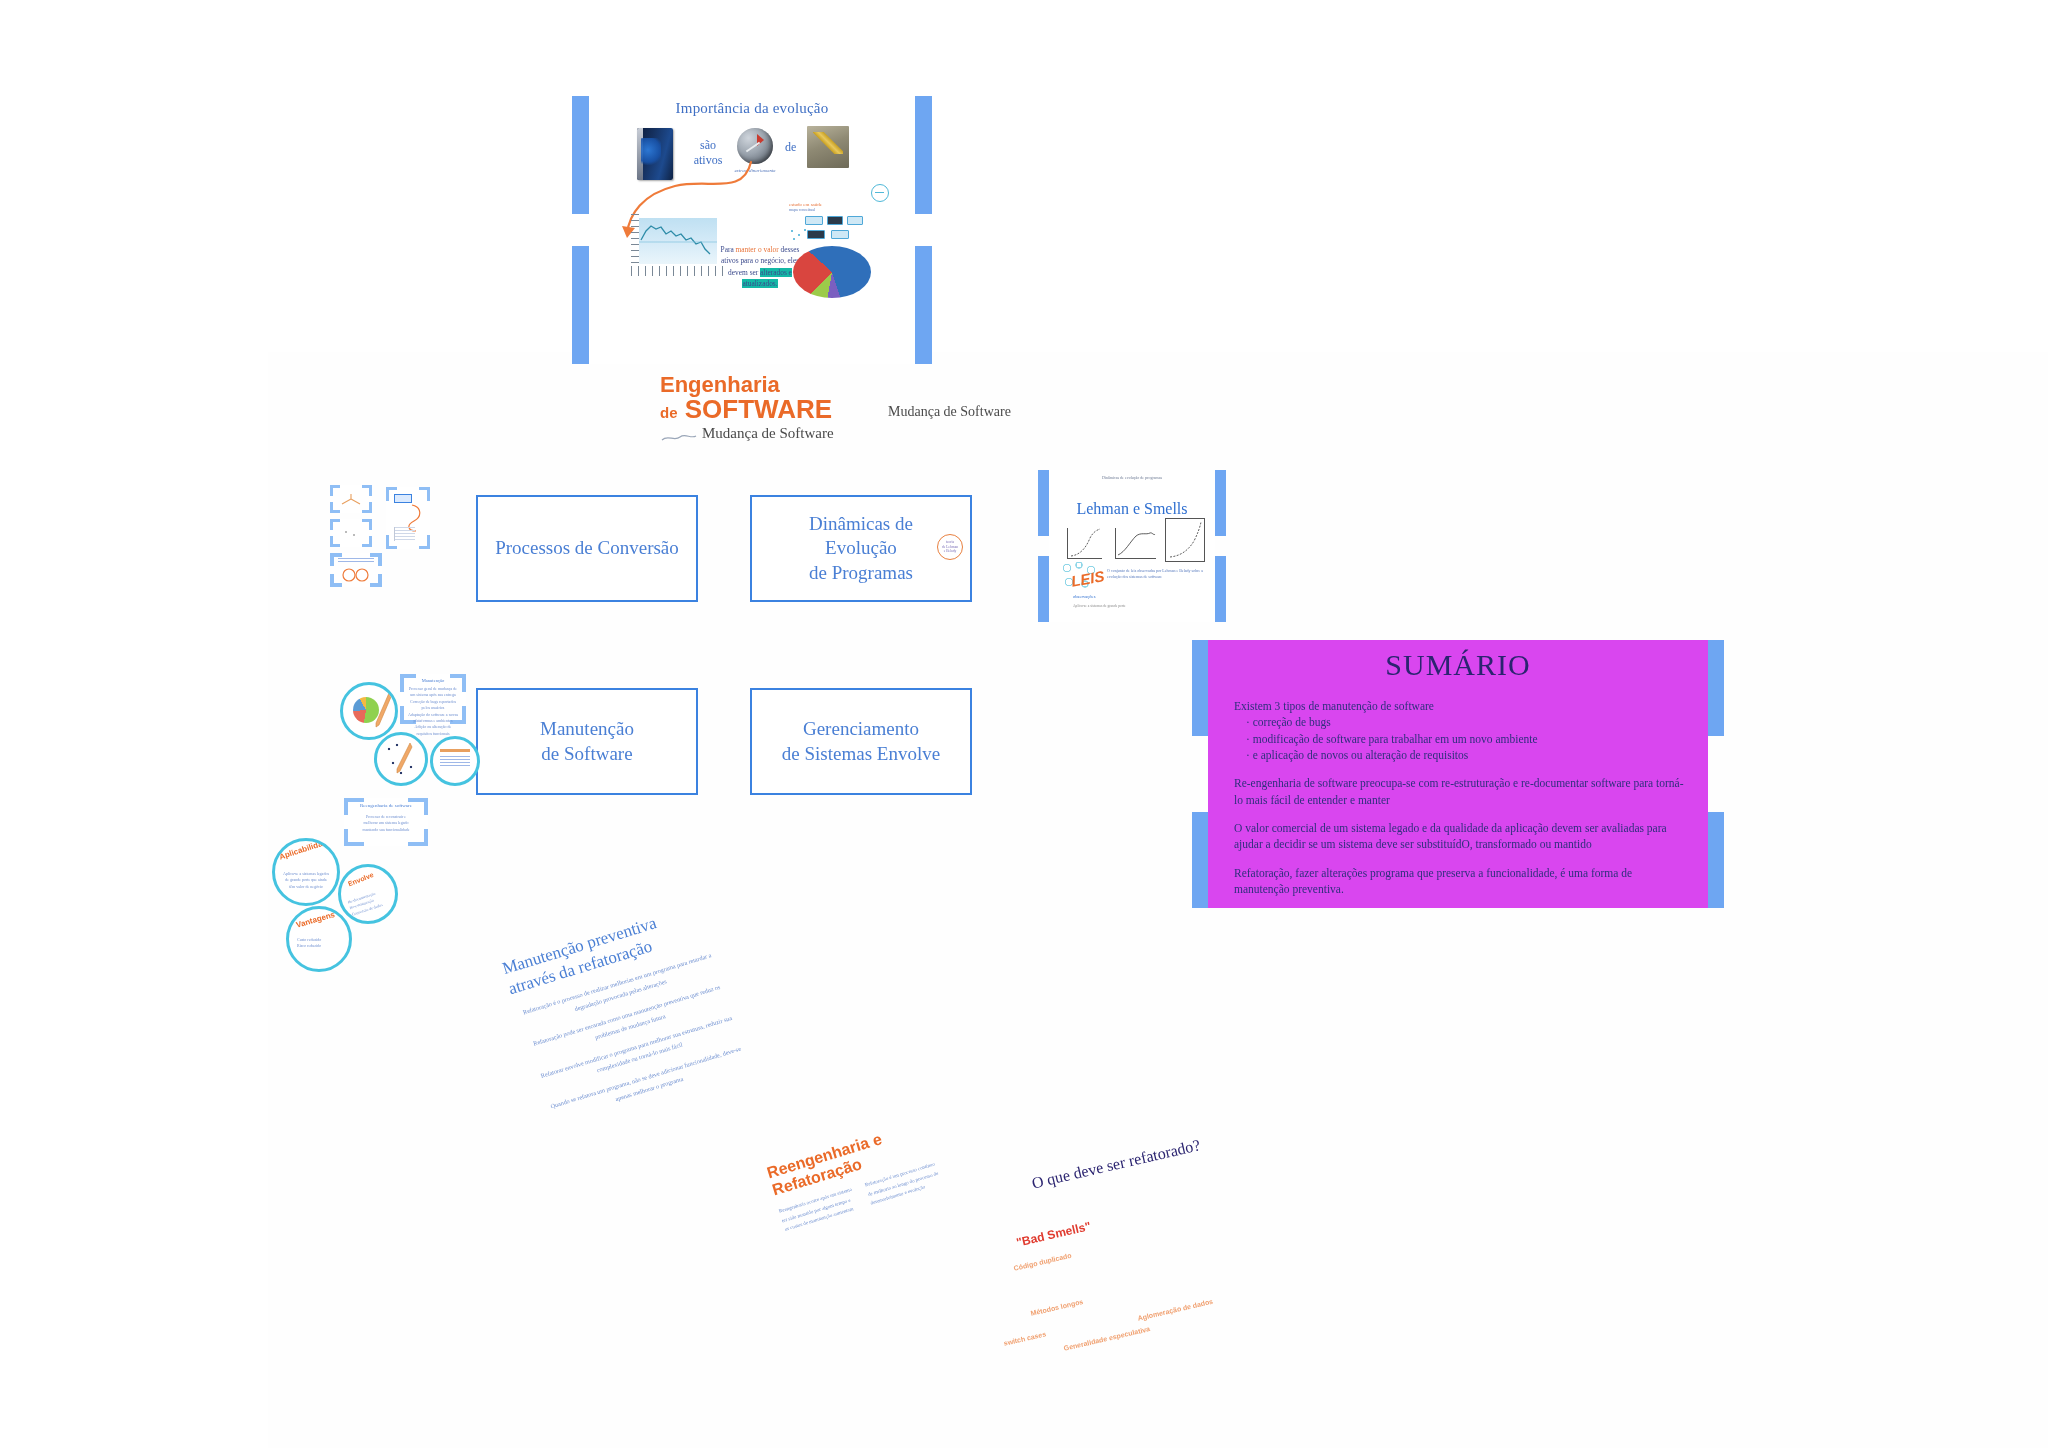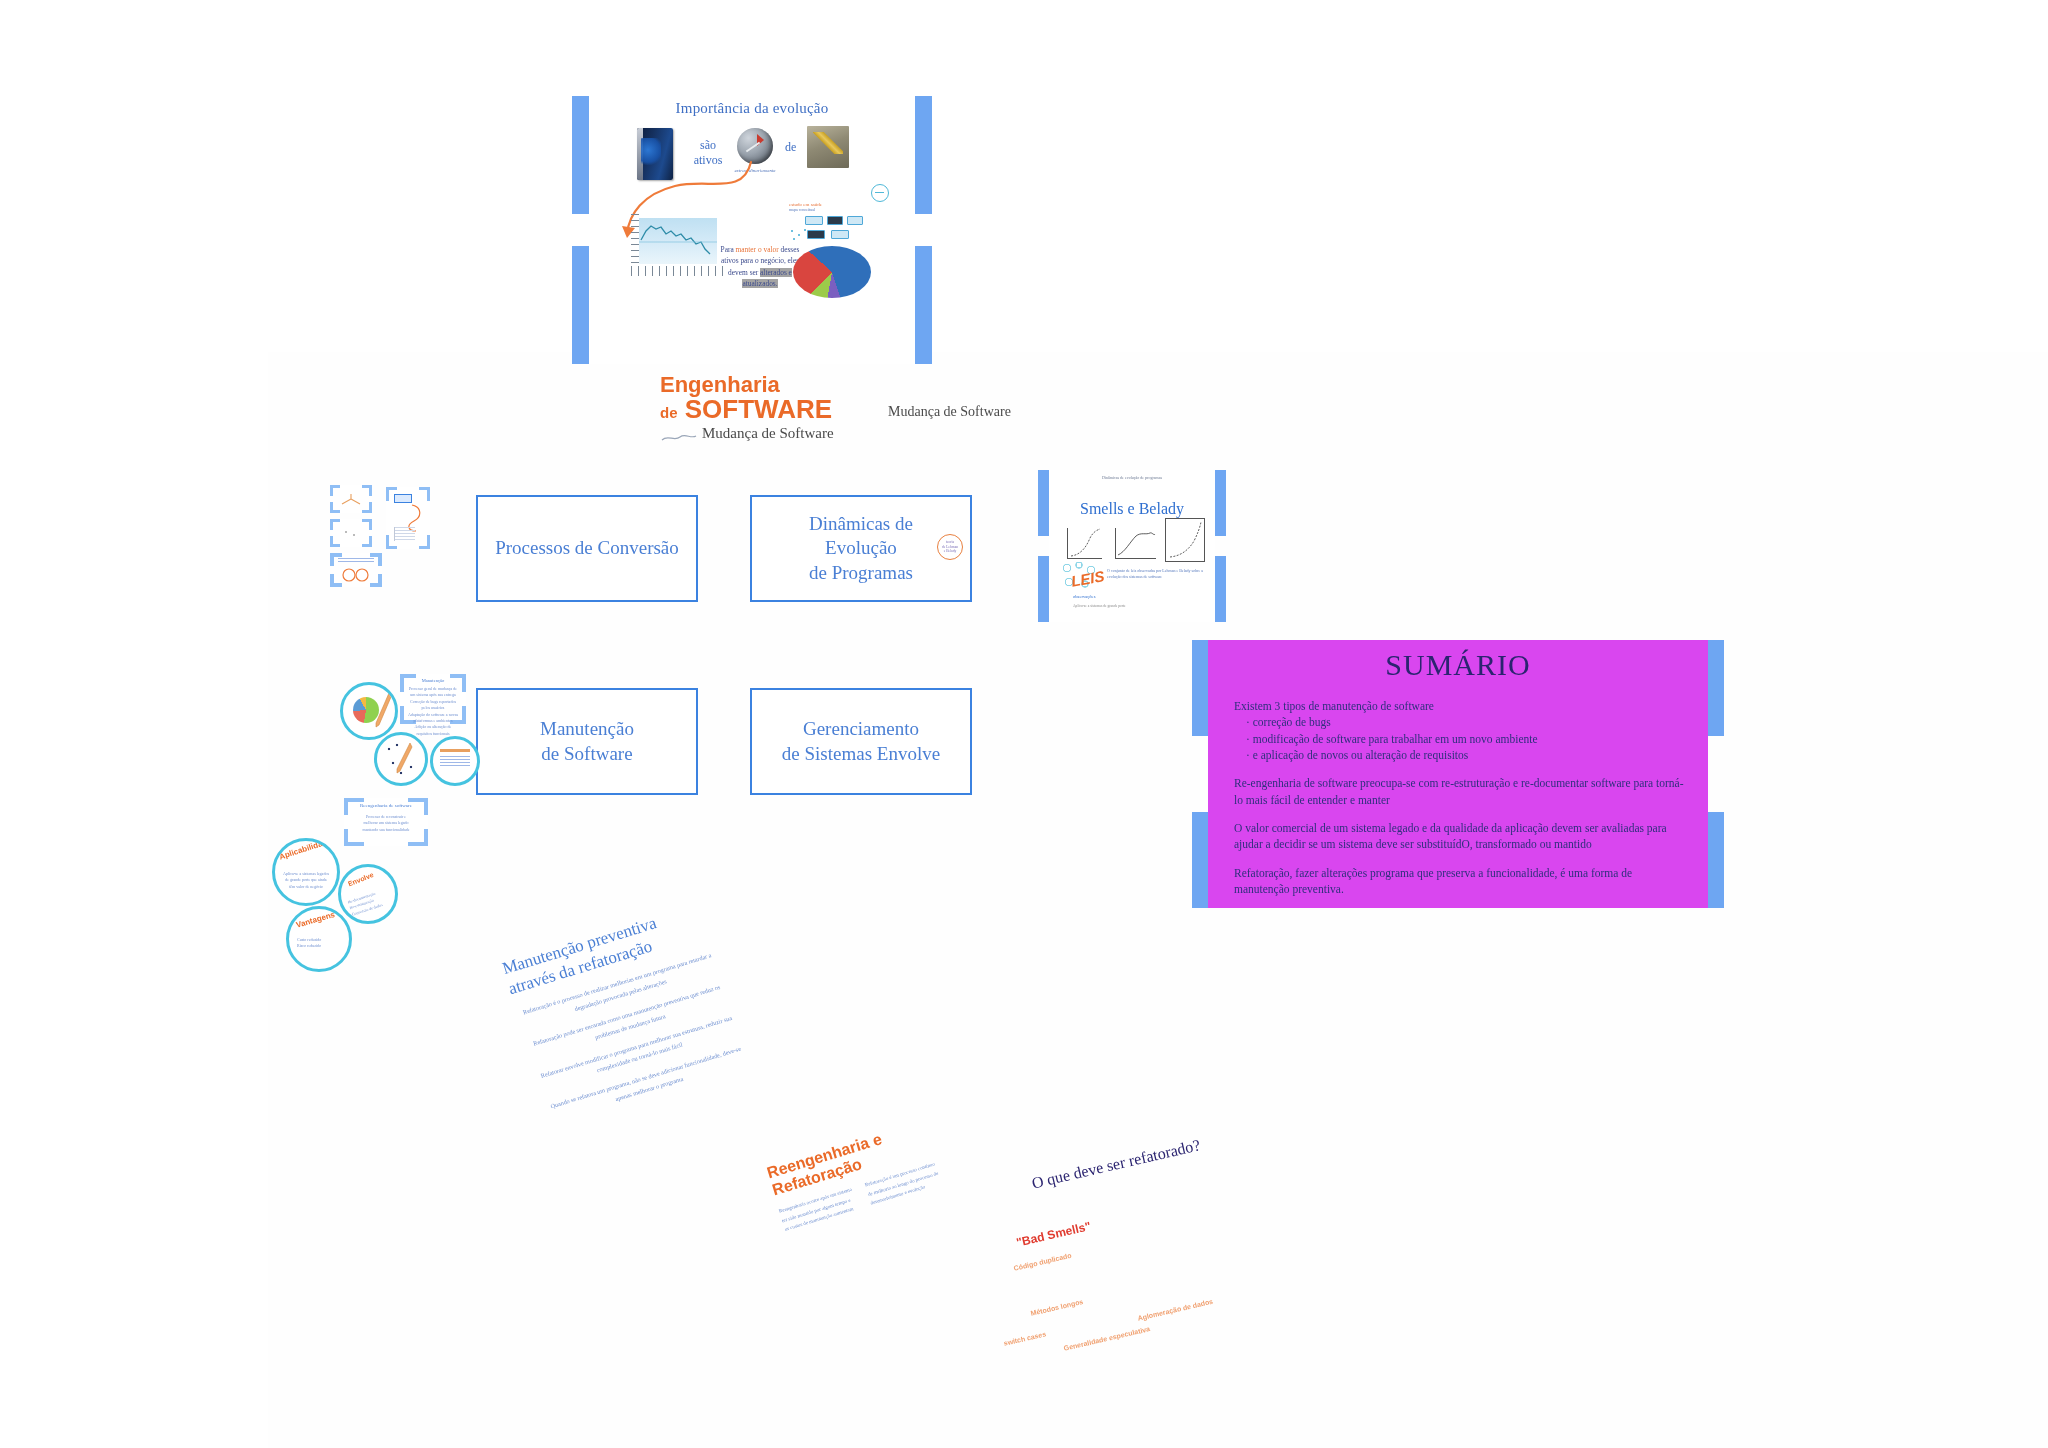--- a/index.html
+++ b/index.html
@@ -158,21 +158,21 @@
   #linechart-axis-y {
     position: absolute; left: 42px; top: 118px; width: 8px; height: 54px;
     background: repeating-linear-gradient(180deg,#7a8896 0 1px,transparent 1px 6px);
   }
 
   #hero-paragraph {
     position: absolute; left: 130px; top: 148px;
     width: 82px; text-align: center;
     font-size: 7.4px; line-height: 1.55; color: #3b4a8c;
   }
-  #hero-paragraph .hl { background: #a3a3a3; }
+  #hero-paragraph .hl { background: #14b8a6; }
   #hero-paragraph .orange { color: #e8743a; }
 
   
   #minidiag { position: absolute; left: 200px; top: 106px; width: 80px; height: 46px; }
   #minidiag .ttl { font-size: 5px; color: #e8743a; }
   #minidiag .ttl2 { font-size: 4px; color: #5679bd; }
   #minidiag .node {
     position: absolute; height: 7px; background: #cfe8f5;
     border: 0.7px solid #4fa8d8; border-radius: 1px;
   }
@@ -492,21 +492,21 @@
     <div class="br tl-v"></div>
     <div class="br tr-h"></div>
     <div class="br tr-v"></div>
     <div class="br bl-h"></div>
     <div class="br bl-v"></div>
     <div class="br br-h"></div>
     <div class="br br-v"></div>
 
     <div class="inner">
       <div id="lehman-kicker">Dinâmicas de evolução de programas</div>
-      <div id="lehman-title">Smells e Belady</div>
+      <div id="lehman-title">Lehman e Smells</div>
 
       <div id="lp1" class="lehman-plot">
         <svg class="lehman-curve" viewBox="0 0 34 30">
           <path d="M3 28 C 12 27, 18 20, 22 10 C 25 4, 29 2, 32 1" stroke="#333" stroke-width="0.8" fill="none" stroke-dasharray="2 1.4"></path>
         </svg>
       </div>
       <div id="lp2" class="lehman-plot">
         <svg class="lehman-curve" viewBox="0 0 40 30">
           <path d="M2 27 C 9 24, 14 14, 20 8 C 25 4, 30 7, 34 5 C 36 4, 38 8, 39 6" stroke="#333" stroke-width="0.8" fill="none"></path>
         </svg>

